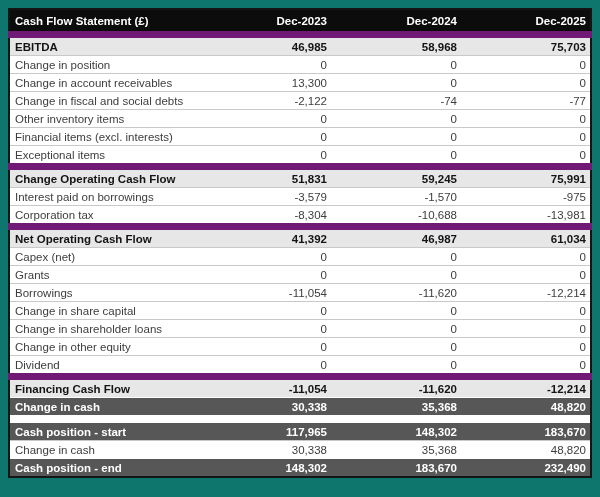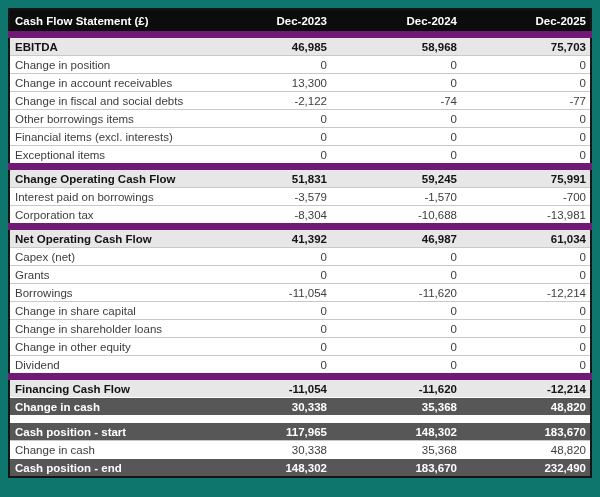--- a/index.html
+++ b/index.html
@@ -102,21 +102,21 @@
           <td class="num">0</td>
           <td class="num">0</td>
         </tr>
         <tr class="normal">
           <td class="label">Change in fiscal and social debts</td>
           <td class="num">-2,122</td>
           <td class="num">-74</td>
           <td class="num">-77</td>
         </tr>
         <tr class="normal">
-          <td class="label">Other borrowings items</td>
+          <td class="label">Other inventory items</td>
           <td class="num">0</td>
           <td class="num">0</td>
           <td class="num">0</td>
         </tr>
         <tr class="normal">
           <td class="label">Financial items (excl. interests)</td>
           <td class="num">0</td>
           <td class="num">0</td>
           <td class="num">0</td>
         </tr>
@@ -129,21 +129,21 @@
         <tr class="subtotal">
           <td class="label">Change Operating Cash Flow</td>
           <td class="num">51,831</td>
           <td class="num">59,245</td>
           <td class="num">75,991</td>
         </tr>
         <tr class="normal">
           <td class="label">Interest paid on borrowings</td>
           <td class="num">-3,579</td>
           <td class="num">-1,570</td>
-          <td class="num">-700</td>
+          <td class="num">-975</td>
         </tr>
         <tr class="normal">
           <td class="label">Corporation tax</td>
           <td class="num">-8,304</td>
           <td class="num">-10,688</td>
           <td class="num">-13,981</td>
         </tr>
         <tr class="subtotal">
           <td class="label">Net Operating Cash Flow</td>
           <td class="num">41,392</td>

